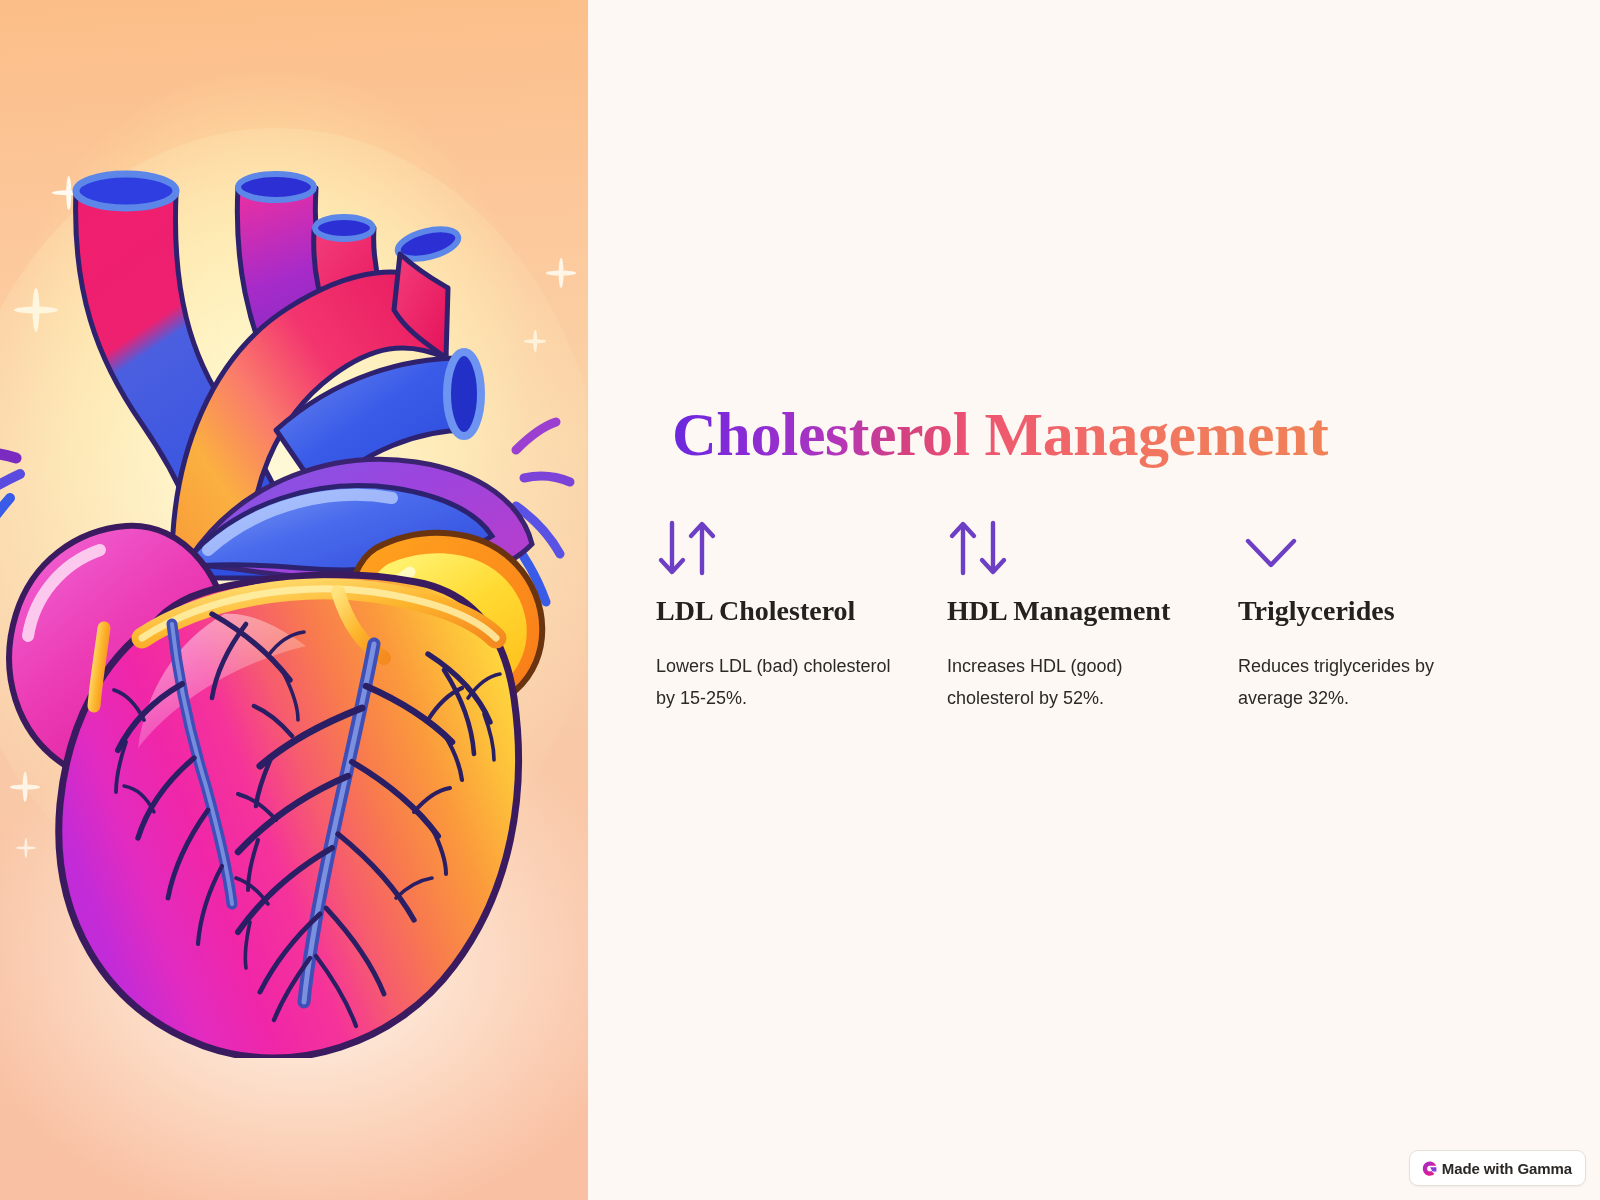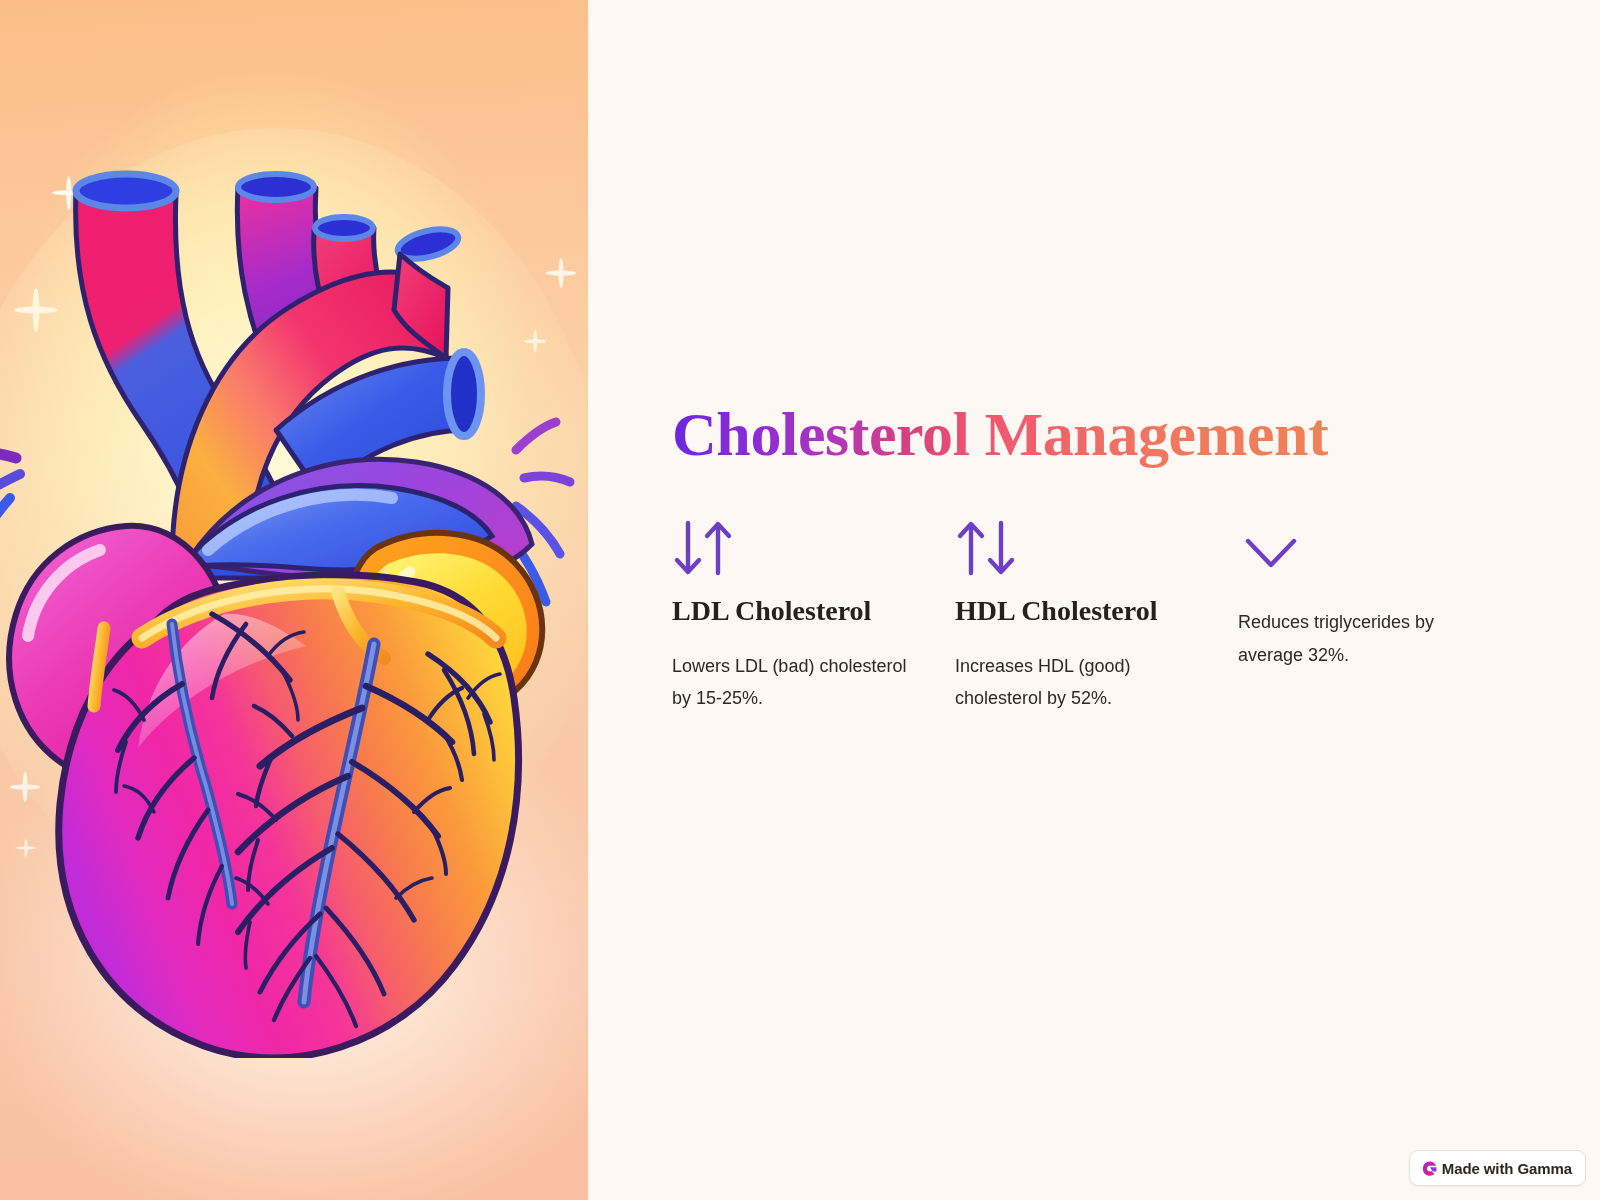--- a/index.html
+++ b/index.html
@@ -86,25 +86,25 @@
         #F1765F 74%,
         #F08257 100%);
     -webkit-background-clip: text;
     background-clip: text;
     color: transparent;
     -webkit-text-fill-color: transparent;
   }
 
   .columns {
     position: absolute;
-    left: 84px;
+    left: 68px;
     top: 512px;
     width: 870px;
     display: flex;
-    gap: 0;
+    gap: 8px;
   }
   .col {
     width: 283px;
     flex: 0 0 283px;
     padding-right: 12px;
     box-sizing: border-box;
   }
   .col-icon {
     height: 72px;
     display: flex;
@@ -423,30 +423,31 @@
 
       <div class="col col-2">
         <div class="col-icon">
           <svg width="66" height="58" viewBox="0 0 66 58" fill="none" stroke="currentColor" stroke-width="4.4" stroke-linecap="round" stroke-linejoin="round">
             <path d="M16 54 L16 6"></path>
             <path d="M5 17 L16 5 L27 17"></path>
             <path d="M46 4 L46 52"></path>
             <path d="M35 41 L46 53 L57 41"></path>
           </svg>
         </div>
-        <h2 class="col-heading">HDL Cholesterol</h2>
+        <h2 class="col-heading">HDL Management</h2>
         <p class="col-body">Increases HDL (good) cholesterol by 52%.</p>
       </div>
 
       <div class="col col-3">
         <div class="col-icon">
           <svg width="66" height="58" viewBox="0 0 66 58" fill="none" stroke="currentColor" stroke-width="4.4" stroke-linecap="round" stroke-linejoin="round">
             <path d="M10 22 L33 46 L56 22"></path>
           </svg>
         </div>
+        <h2 class="col-heading">Triglycerides</h2>
         <p class="col-body">Reduces triglycerides by average 32%.</p>
       </div>
 
     </div>
 
     <div class="gamma-badge">
       <svg class="gamma-logo" viewBox="0 0 24 24">
         <defs>
           <linearGradient id="gammaGrad" x1="0%" y1="0%" x2="100%" y2="100%">
             <stop offset="0%" stop-color="#9B2FD6"></stop>

